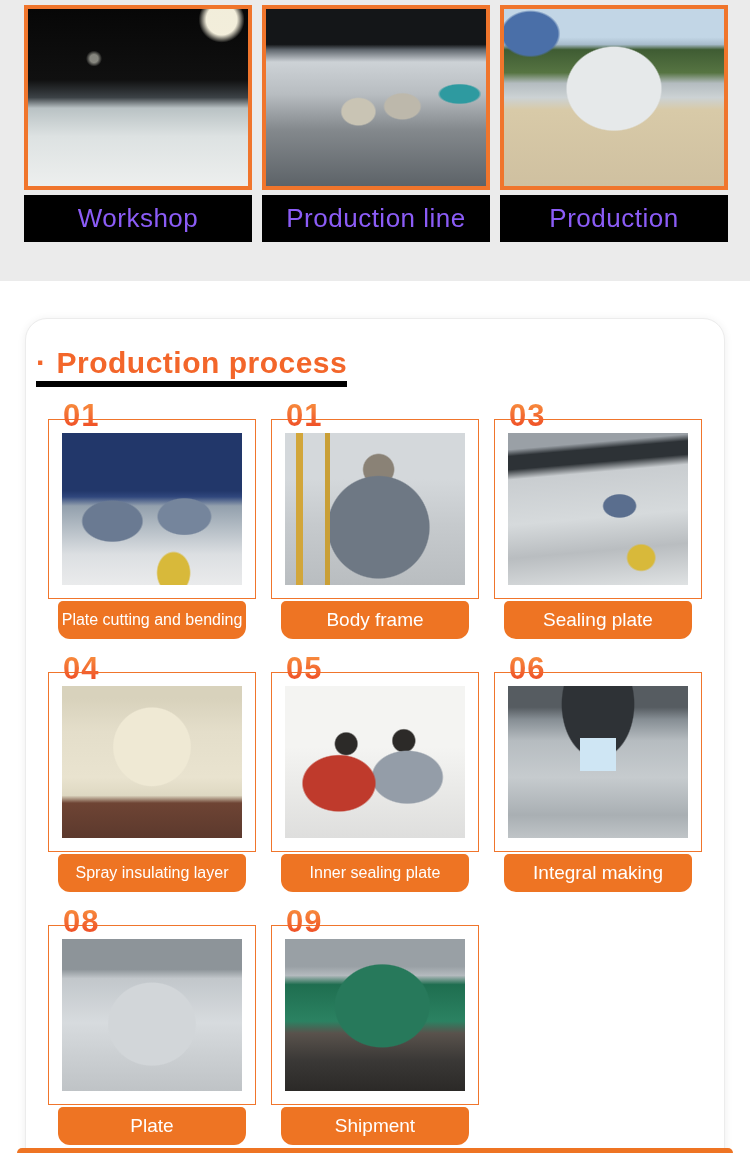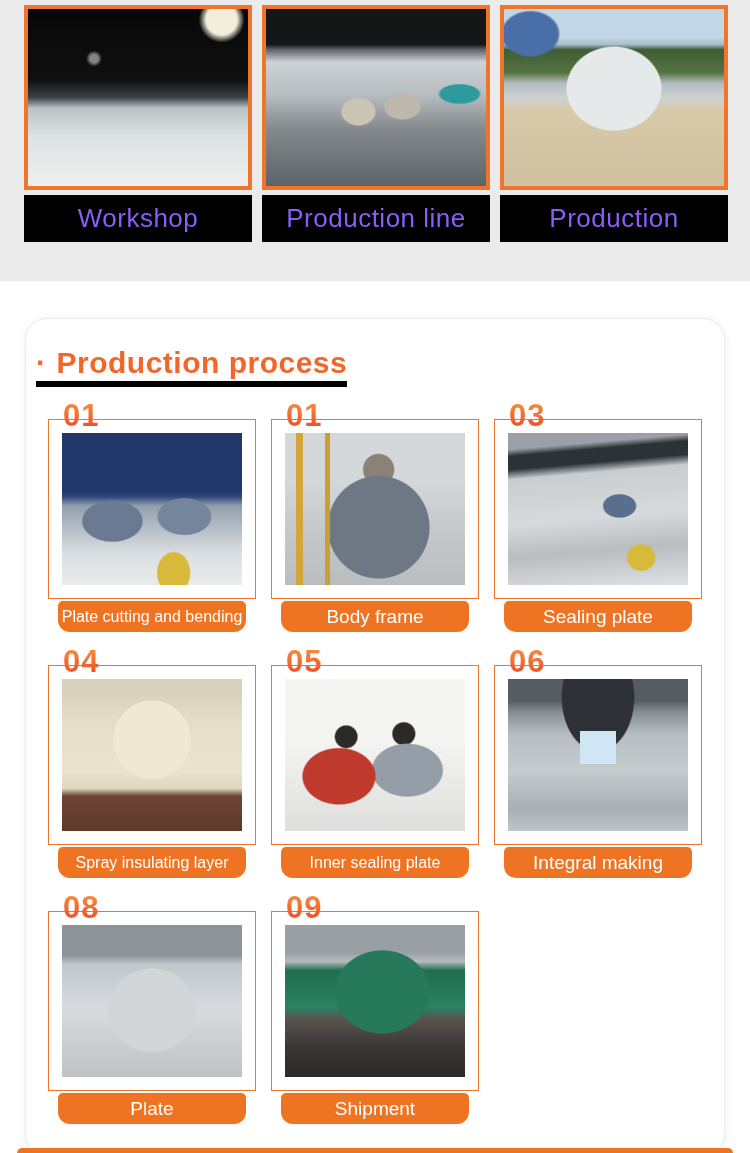--- a/index.html
+++ b/index.html
@@ -104,21 +104,21 @@
   }
   .step-frame {
     border:1px solid #f0752c;
     background:#ffffff;
     height:180px;
     padding:13px;
   }
   .step-photo { width:100%; height:100%; background:#bbb; }
   .step-label {
     margin:2px 10px 0 10px;
-    height:31px;
+    height:38px;
     background:#ee7423;
     border-radius:5px 5px 12px 12px;
     color:#ffffff;
     font-size:19px;
     display:flex; align-items:center; justify-content:center;
     white-space:nowrap;
   }
   .step-label.small-label { font-size:16px; }
 
   

